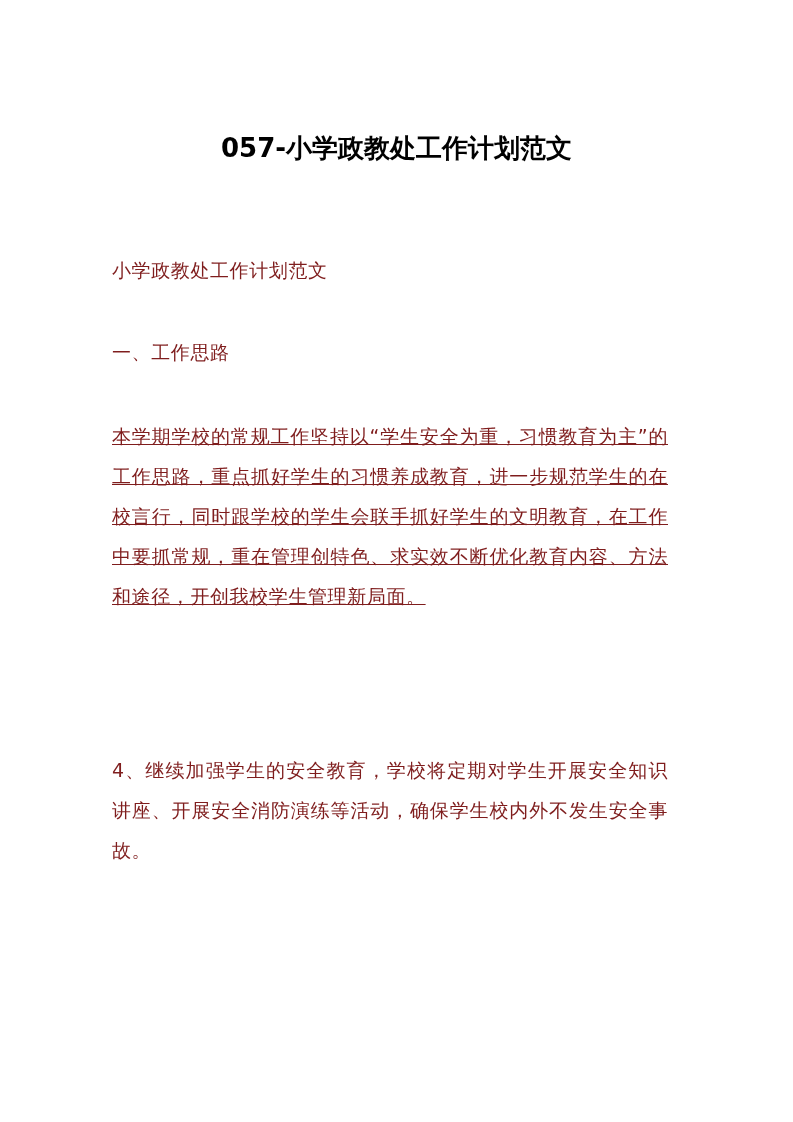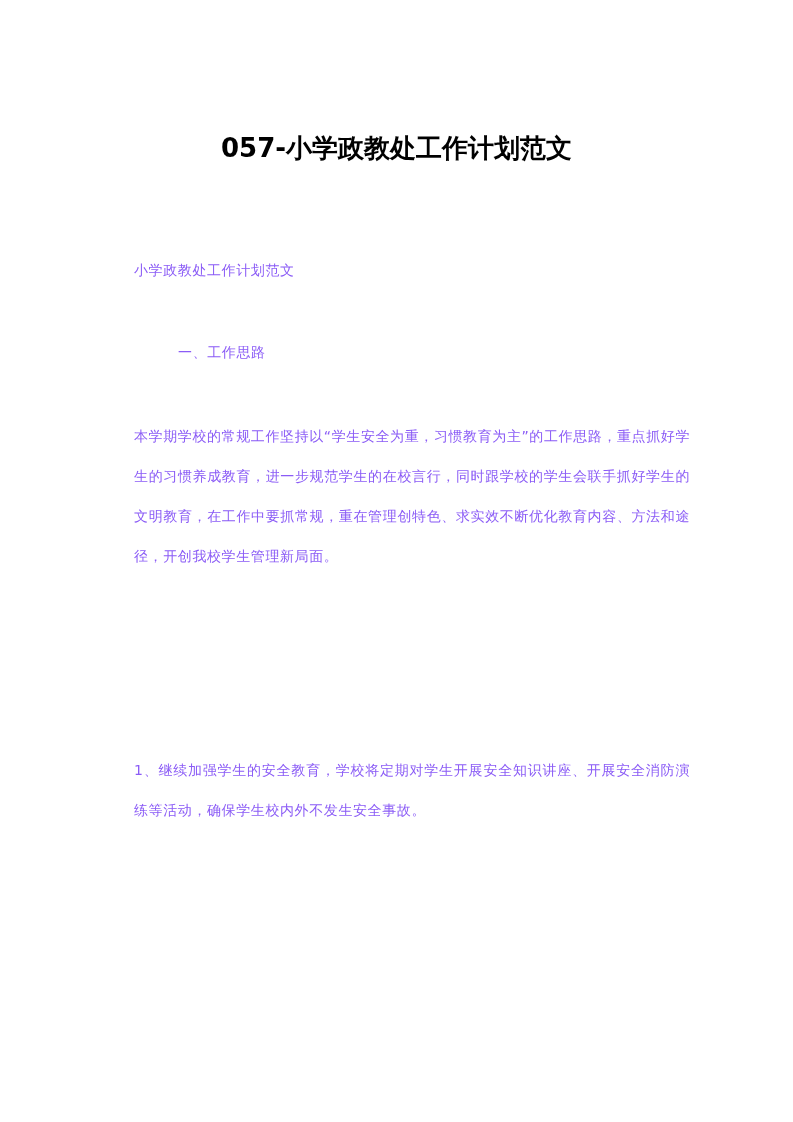--- a/index.html
+++ b/index.html
@@ -1,32 +1,32 @@
 <!DOCTYPE html>
 <html><head>
 <meta charset="utf-8">
 <style>
   html, body { margin: 0; padding: 0; background: #ffffff; }
   body { width: 793px; height: 1122px; position: relative; overflow: hidden;
          font-family: "DejaVu Sans", "Liberation Sans", sans-serif; color: #111; }
   .page { position: absolute; left: 0; top: 0; width: 793px; height: 990px; background: #fff; }
   .title { position: absolute; left: 0; width: 793px; top: 128px; text-align: center;
            font-size: 26px; font-weight: bold; letter-spacing: 0px; line-height: 40px; color: #000; }
-  .para { position: absolute; left: 134px; width: 556px; font-size: 14px; line-height: 40px;
-          letter-spacing: 0.6px; color: #8b5cf6; }
+  .para { position: absolute; left: 112px; width: 556px; font-size: 19px; line-height: 40px;
+          letter-spacing: 0.6px; color: #7f1d1d; }
   .para.justify { text-align: justify; text-align-last: left; }
 </style>
 </head>
 <body>
 
 <div class="page">
   <div class="title">057-小学政教处工作计划范文</div>
 
   <div class="para" style="top:250px;">小学政教处工作计划范文</div>
 
-  <div class="para" style="top:332px;margin-left:44px;">一、工作思路</div>
+  <div class="para" style="top:332px;">一、工作思路</div>
 
-  <div class="para justify" style="top:416px;">本学期学校的常规工作坚持以“学生安全为重，习惯教育为主”的工作思路，重点抓好学生的习惯养成教育，进一步规范学生的在校言行，同时跟学校的学生会联手抓好学生的文明教育，在工作中要抓常规，重在管理创特色、求实效不断优化教育内容、方法和途径，开创我校学生管理新局面。</div>
+  <div class="para justify" style="top:416px;text-decoration:underline;">本学期学校的常规工作坚持以“学生安全为重，习惯教育为主”的工作思路，重点抓好学生的习惯养成教育，进一步规范学生的在校言行，同时跟学校的学生会联手抓好学生的文明教育，在工作中要抓常规，重在管理创特色、求实效不断优化教育内容、方法和途径，开创我校学生管理新局面。</div>
 
 
-  <div class="para justify" style="top:750px;">1、继续加强学生的安全教育，学校将定期对学生开展安全知识讲座、开展安全消防演练等活动，确保学生校内外不发生安全事故。</div>
+  <div class="para justify" style="top:750px;">4、继续加强学生的安全教育，学校将定期对学生开展安全知识讲座、开展安全消防演练等活动，确保学生校内外不发生安全事故。</div>
 
 </div>
 
 </body></html>

